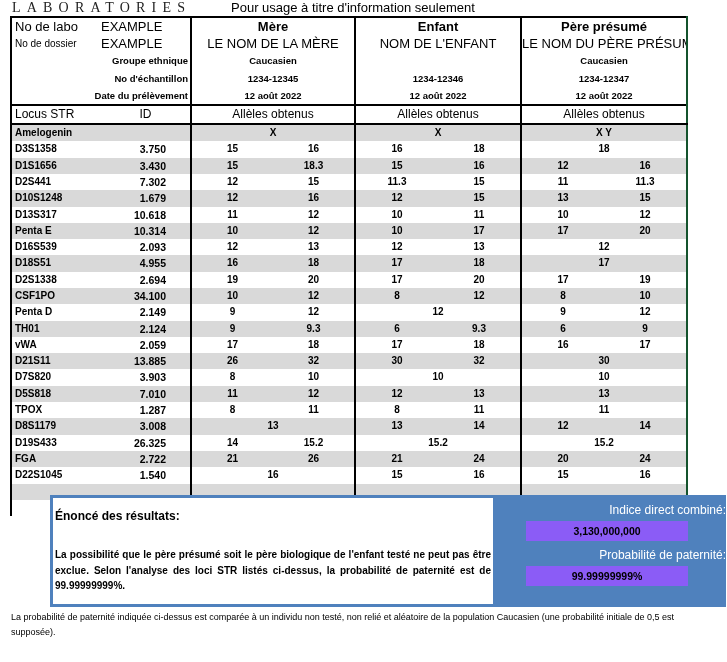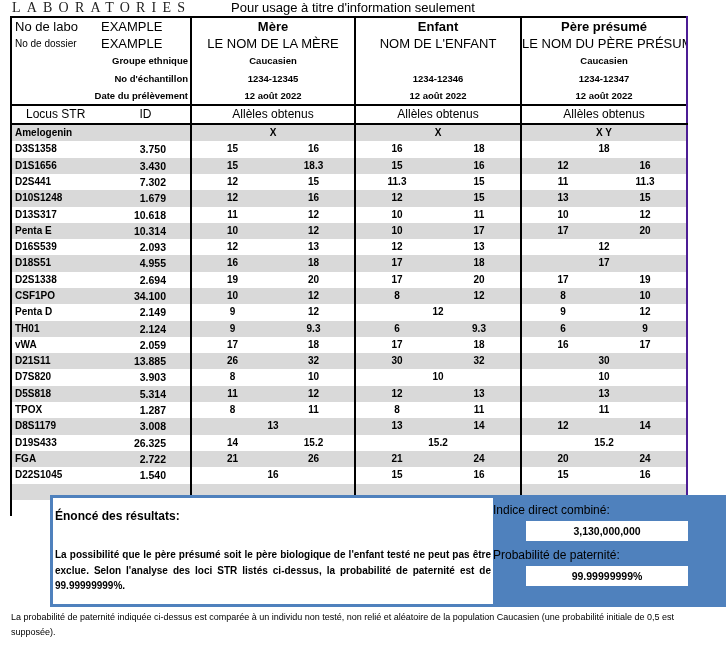--- a/index.html
+++ b/index.html
@@ -5,43 +5,43 @@
   html, body { margin:0; padding:0; background:#fff; }
   body { width:727px; height:662px; position:relative; overflow:hidden;
          font-family:"Liberation Sans", "DejaVu Sans", sans-serif; color:#000; }
   .lab { position:absolute; left:12px; top:0px; font-family:"Liberation Serif", serif;
          font-size:14px; letter-spacing:6.2px; color:#222; }
   .notice { position:absolute; left:231px; top:0px; font-size:13px; }
   .tbl { position:absolute; left:10px; top:16px; width:676px; border-collapse:collapse; table-layout:fixed; }
   .tbl td { padding:0; height:16.3px; line-height:16.3px; font-size:10.5px; white-space:nowrap; overflow:hidden; }
   .tbl .hdr td { height:17.2px; line-height:17.2px; }
   .bl { border-left:2px solid #000; }
-  .br { border-right:2px solid #4c1d95; }
+  .br { border-right:2px solid #14532d; }
   .bt { border-top:2px solid #000; }
   .bb { border-bottom:2px solid #000; }
   .c { text-align:center; }
   .r { text-align:right; padding-right:2px !important; }
   .b { font-weight:bold; }
   .big { font-size:13px !important;margin-left:42px; }
   .lbl-big { font-size:13px !important; padding-left:3px !important; }
   .lbl-sm { font-size:10px !important; padding-left:3px !important; }
   .val-big { font-size:13px !important; }
   tr.g td { background:#d9d9d9; }
   .locus { padding-left:3px !important; font-weight:bold; font-size:10px !important; }
   .id { text-align:right; padding-right:24px !important; font-weight:bold; font-size:10.5px !important; }
   .al { text-align:center; font-weight:bold; font-size:10px !important; }
   .colhead td { font-size:12px !important; height:17px; line-height:17px; }
 
   .results { position:absolute; left:10px; top:495px; width:676px; height:112px; background:#4f81bd;margin-left:40px; }
   .results-left { position:absolute; left:3px; top:3px; width:440px; height:106px; background:#fff; }
   .res-title { position:absolute; left:2px; top:11px; font-size:12px; font-weight:bold; }
   .res-text { position:absolute; left:2px; top:49px; width:436px; font-size:10px; font-weight:bold;
               line-height:15.5px; text-align:justify; }
-  .panel-label { position:absolute; left:443px; width:233px; text-align:left; color:#000000; font-size:12px; }
-  .panel-box { position:absolute; left:476px; width:162px; height:20px; background:#ffffff; text-align:center;
+  .panel-label { position:absolute; left:443px; width:233px; text-align:right; color:#ffffff; font-size:12px; }
+  .panel-box { position:absolute; left:476px; width:162px; height:20px; background:#8b5cf6; text-align:center;
                line-height:20px; font-size:10.5px; font-weight:bold; }
   .footnote { position:absolute; left:11px; top:610px; width:690px; font-size:9px; line-height:15px; }
 </style>
 </head>
 <body>
 
 <div class="lab">LABORATORIES</div>
 <div class="notice">Pour usage à titre d'information seulement</div>
 
 <table class="tbl">
@@ -82,21 +82,21 @@
       <td colspan="2" class="bl c b" style="font-size:9.5px">1234-12346</td>
       <td colspan="2" class="bl br c b" style="font-size:9.5px">1234-12347</td>
     </tr>
     <tr class="hdr">
       <td colspan="2" class="bl r b" style="font-size:9.5px">Date du prélèvement</td>
       <td colspan="2" class="bl c b" style="font-size:9.5px">12 août 2022</td>
       <td colspan="2" class="bl c b" style="font-size:9.5px">12 août 2022</td>
       <td colspan="2" class="bl br c b" style="font-size:9.5px">12 août 2022</td>
     </tr>
     <tr class="colhead">
-      <td class="bl bt bb" style="padding-left:14px">Locus STR</td>
+      <td class="bl bt bb" style="padding-left:3px">Locus STR</td>
       <td class="bt bb c">ID</td>
       <td colspan="2" class="bl bt bb c">Allèles obtenus</td>
       <td colspan="2" class="bl bt bb c">Allèles obtenus</td>
       <td colspan="2" class="bl br bt bb c">Allèles obtenus</td>
     </tr>
   <tr class="g">
         <td class="bl locus">Amelogenin</td>
         <td class="id"></td>
         <td class="al bl" colspan="2">X</td>
         <td class="al bl" colspan="2">X</td>
@@ -240,21 +240,21 @@
       <tr>
         <td class="bl locus">D7S820</td>
         <td class="id">3.903</td>
         <td class="al bl">8</td>
         <td class="al">10</td>
         <td class="al bl" colspan="2">10</td>
         <td class="al bl br" colspan="2">10</td>
       </tr>
       <tr class="g">
         <td class="bl locus">D5S818</td>
-        <td class="id">5.314</td>
+        <td class="id">7.010</td>
         <td class="al bl">11</td>
         <td class="al">12</td>
         <td class="al bl">12</td>
         <td class="al">13</td>
         <td class="al bl br" colspan="2">13</td>
       </tr>
       <tr>
         <td class="bl locus">TPOX</td>
         <td class="id">1.287</td>
         <td class="al bl">8</td>

